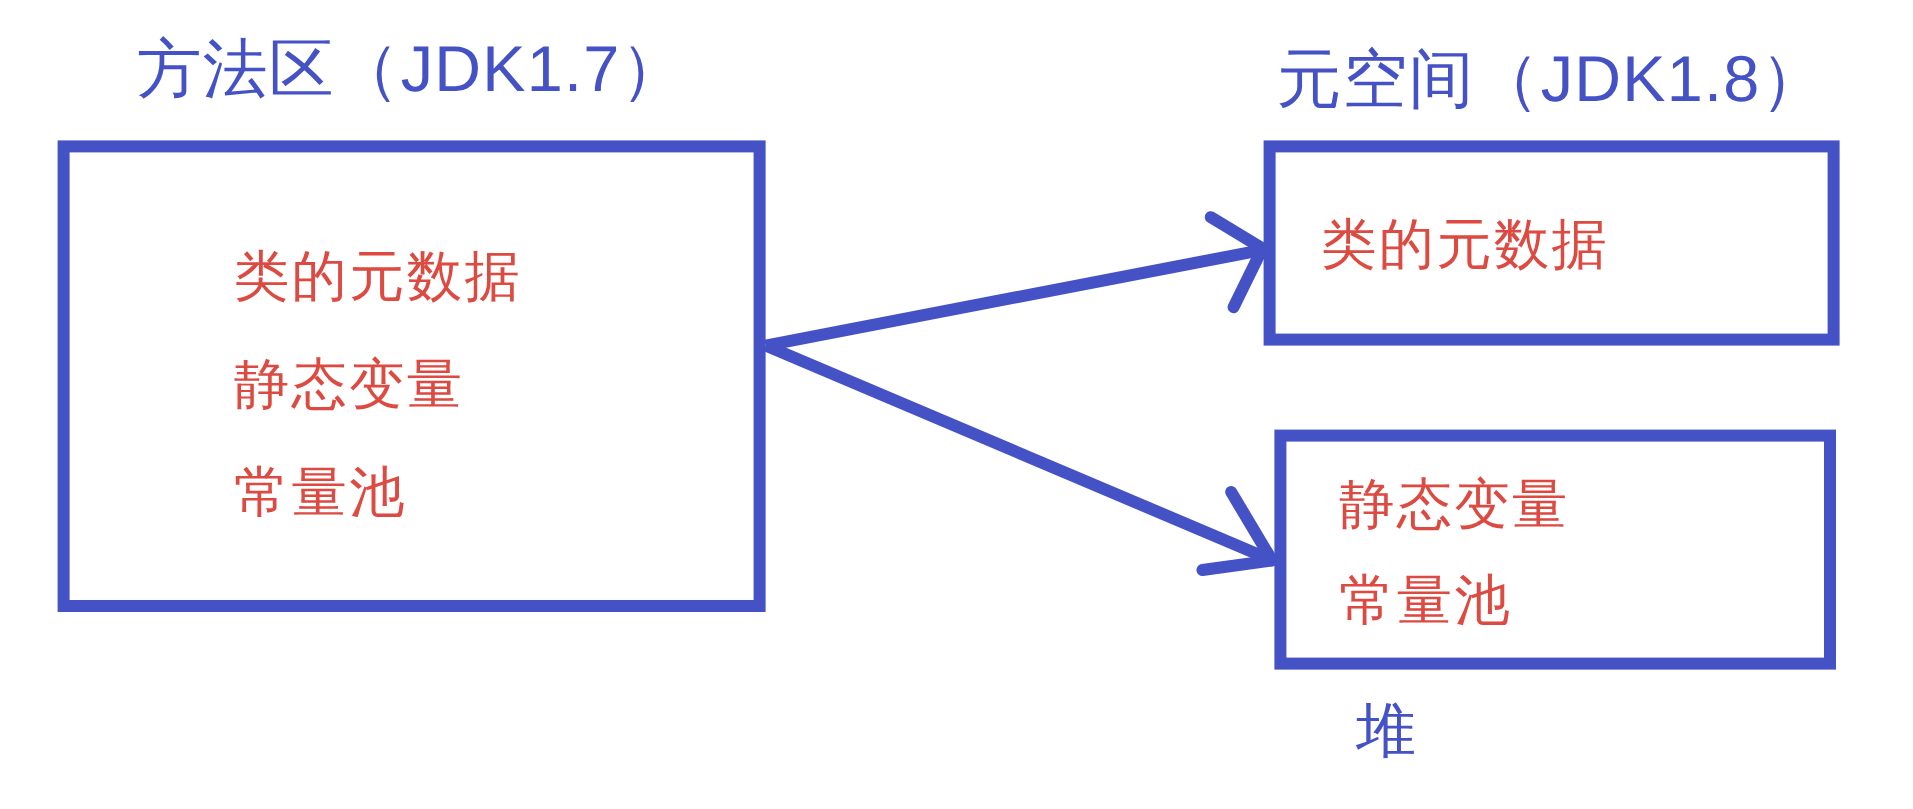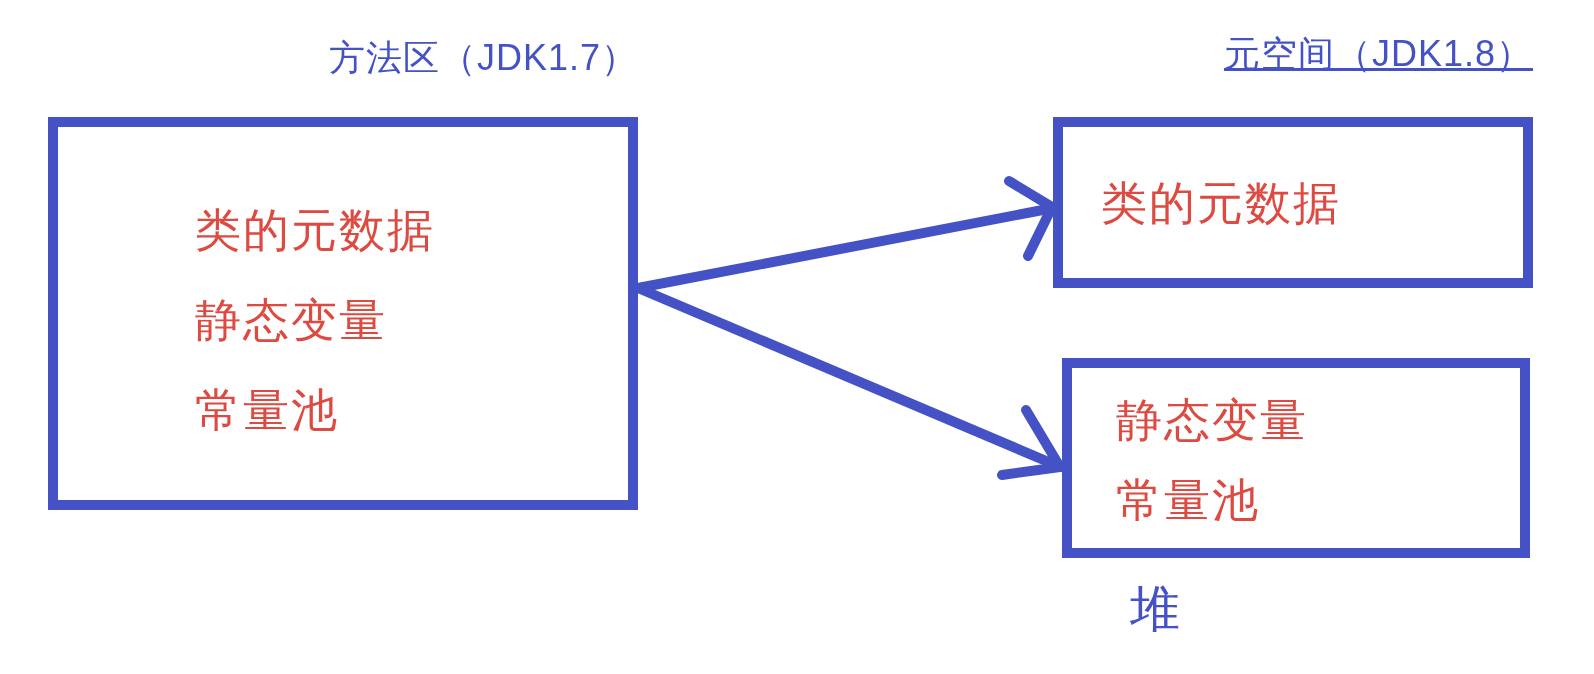--- a/index.html
+++ b/index.html
@@ -14,23 +14,23 @@
     overflow: hidden;
   }
   .canvas {
     position: relative;
     width: 1594px; height: 674px;
     background: #ffffff;
   }
   .box-title {
     position: absolute;
     color: var(--blue);
-    font-size: 36px;
+    font-size: 54px;
     line-height: 60px;
-    text-align: right;
+    text-align: center;
     letter-spacing: 1px;
     white-space: nowrap;
   }
   .dbox {
     position: absolute;
     border: 10px solid var(--blue);
     background: #ffffff;
   }
   .dbox .content {
     color: var(--red);
@@ -91,21 +91,21 @@
   <div class="box-title" style="left:48px; top:28px; width:590px;">方法区（JDK1.7）</div>
 
   <div class="dbox" id="method-area-box">
     <div class="content">
       <div>类的元数据</div>
       <div>静态变量</div>
       <div>常量池</div>
     </div>
   </div>
 
-  <div class="box-title" style="left:1053px; top:24px; width:480px;text-decoration:underline;">元空间（JDK1.8）</div>
+  <div class="box-title" style="left:1053px; top:36px; width:480px;">元空间（JDK1.8）</div>
 
   <div class="dbox" id="metaspace-box">
     <div class="content">
       <div>类的元数据</div>
     </div>
   </div>
 
   <div class="dbox" id="heap-box">
     <div class="content">
       <div>静态变量</div>

